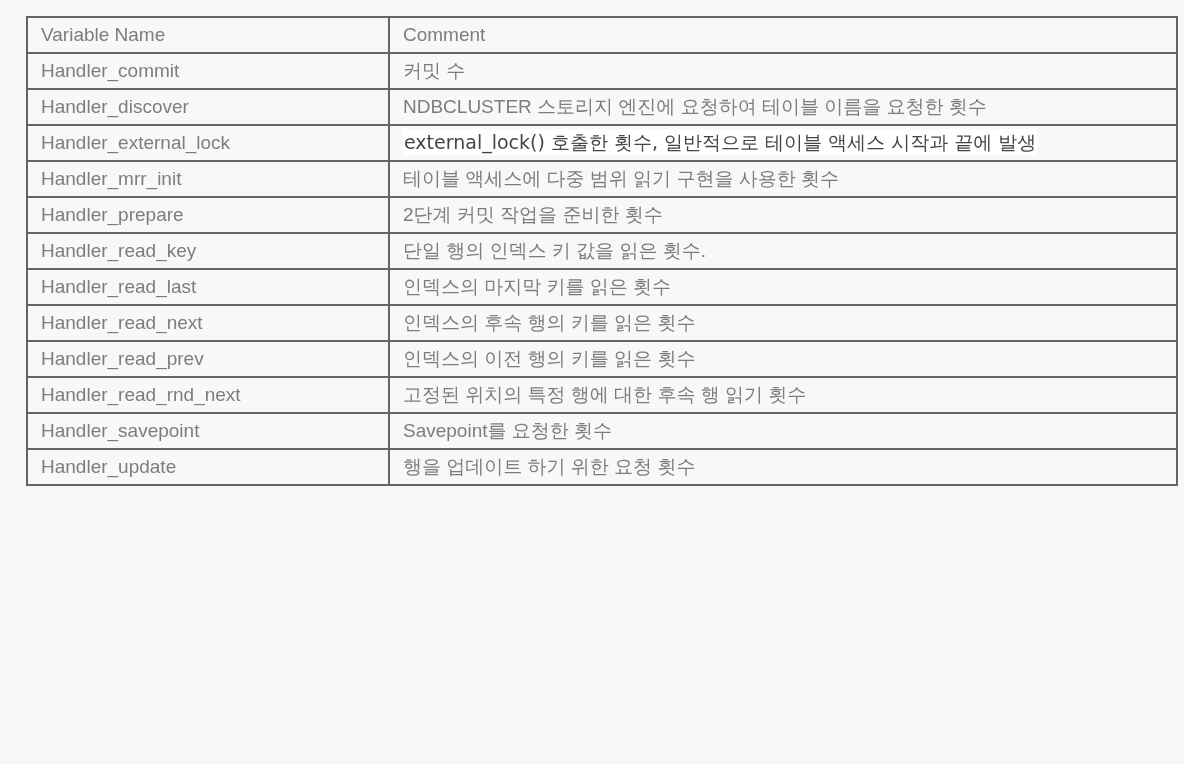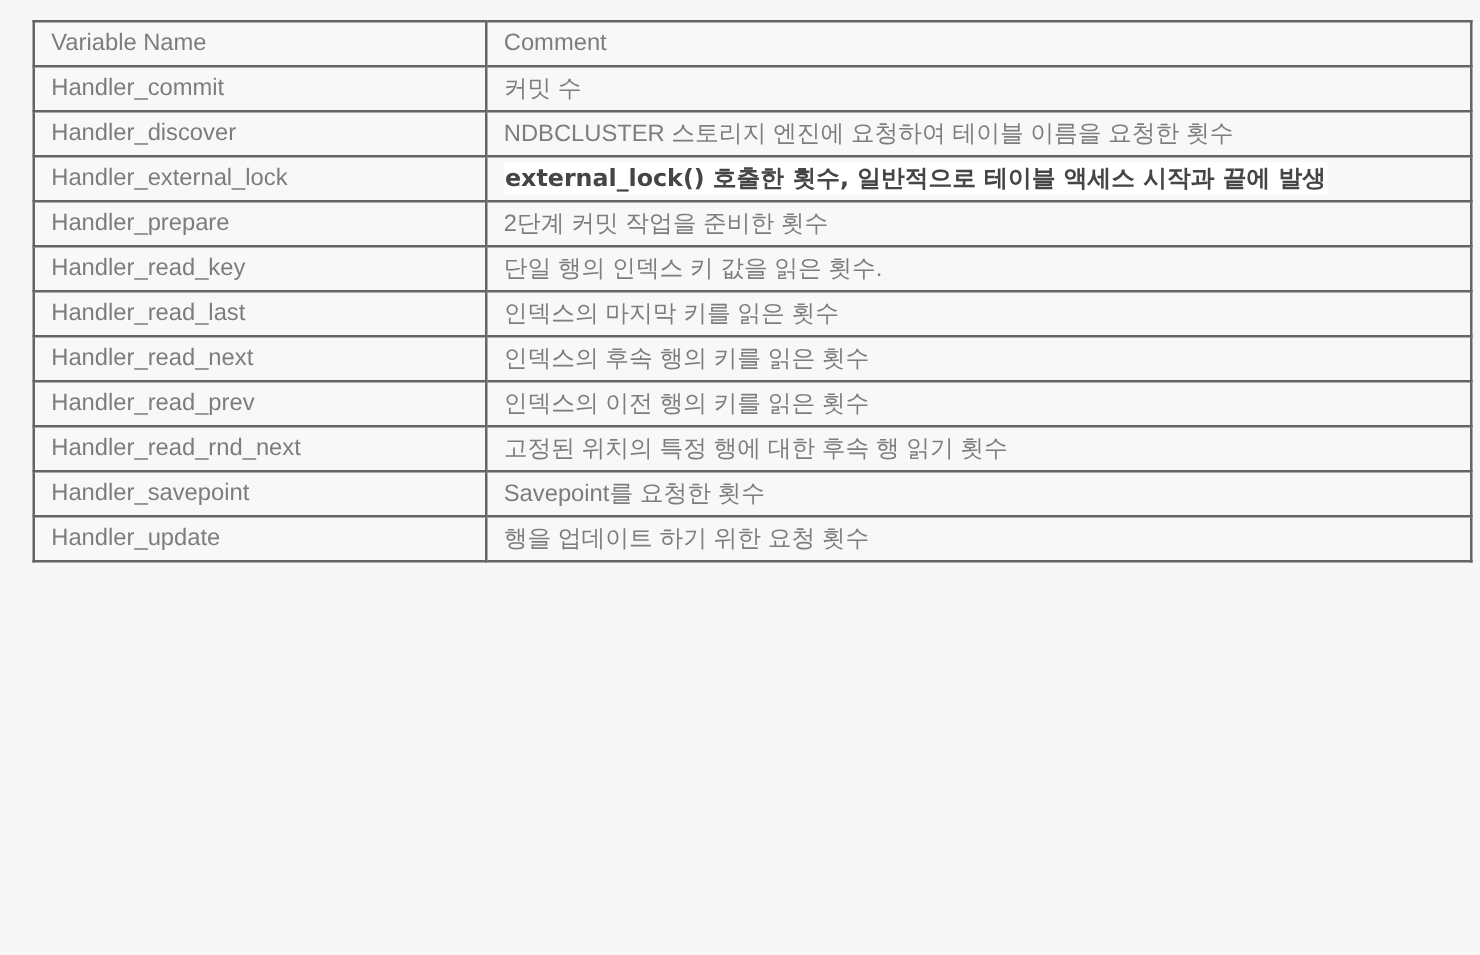--- a/index.html
+++ b/index.html
@@ -41,21 +41,20 @@
   }
   .col-var { width: 339px; }
   .comment-text {
     display: inline;
   }
   .comment-text.highlight {
     font-family: "DejaVu Sans", sans-serif;
     color: var(--hl-text, #454545);
     background: var(--hl-bg, #ffffff);
     padding: 2px 1px;
-    font-weight: bold;
   }
 </style>
 </head>
 <body>
 
 <div class="page">
   <table class="vars-table">
     <thead>
       <tr>
         <th class="col-var">Variable Name</th>
@@ -72,20 +71,24 @@
   <tr>
     <td class="cell-var">Handler_discover</td>
     <td class="cell-com"><span class="comment-text">NDBCLUSTER 스토리지 엔진에 요청하여 테이블 이름을 요청한 횟수</span></td>
   </tr>
 
   <tr>
     <td class="cell-var">Handler_external_lock</td>
     <td class="cell-com"><span class="comment-text highlight">external_lock() 호출한 횟수, 일반적으로 테이블 액세스 시작과 끝에 발생</span></td>
   </tr>
 
+  <tr>
+    <td class="cell-var">Handler_mrr_init</td>
+    <td class="cell-com"><span class="comment-text">테이블 액세스에 다중 범위 읽기 구현을 사용한 횟수</span></td>
+  </tr>
 
   <tr>
     <td class="cell-var">Handler_prepare</td>
     <td class="cell-com"><span class="comment-text">2단계 커밋 작업을 준비한 횟수</span></td>
   </tr>
 
 
   <tr>
     <td class="cell-var">Handler_read_key</td>
     <td class="cell-com"><span class="comment-text">단일 행의 인덱스 키 값을 읽은 횟수.</span></td>

